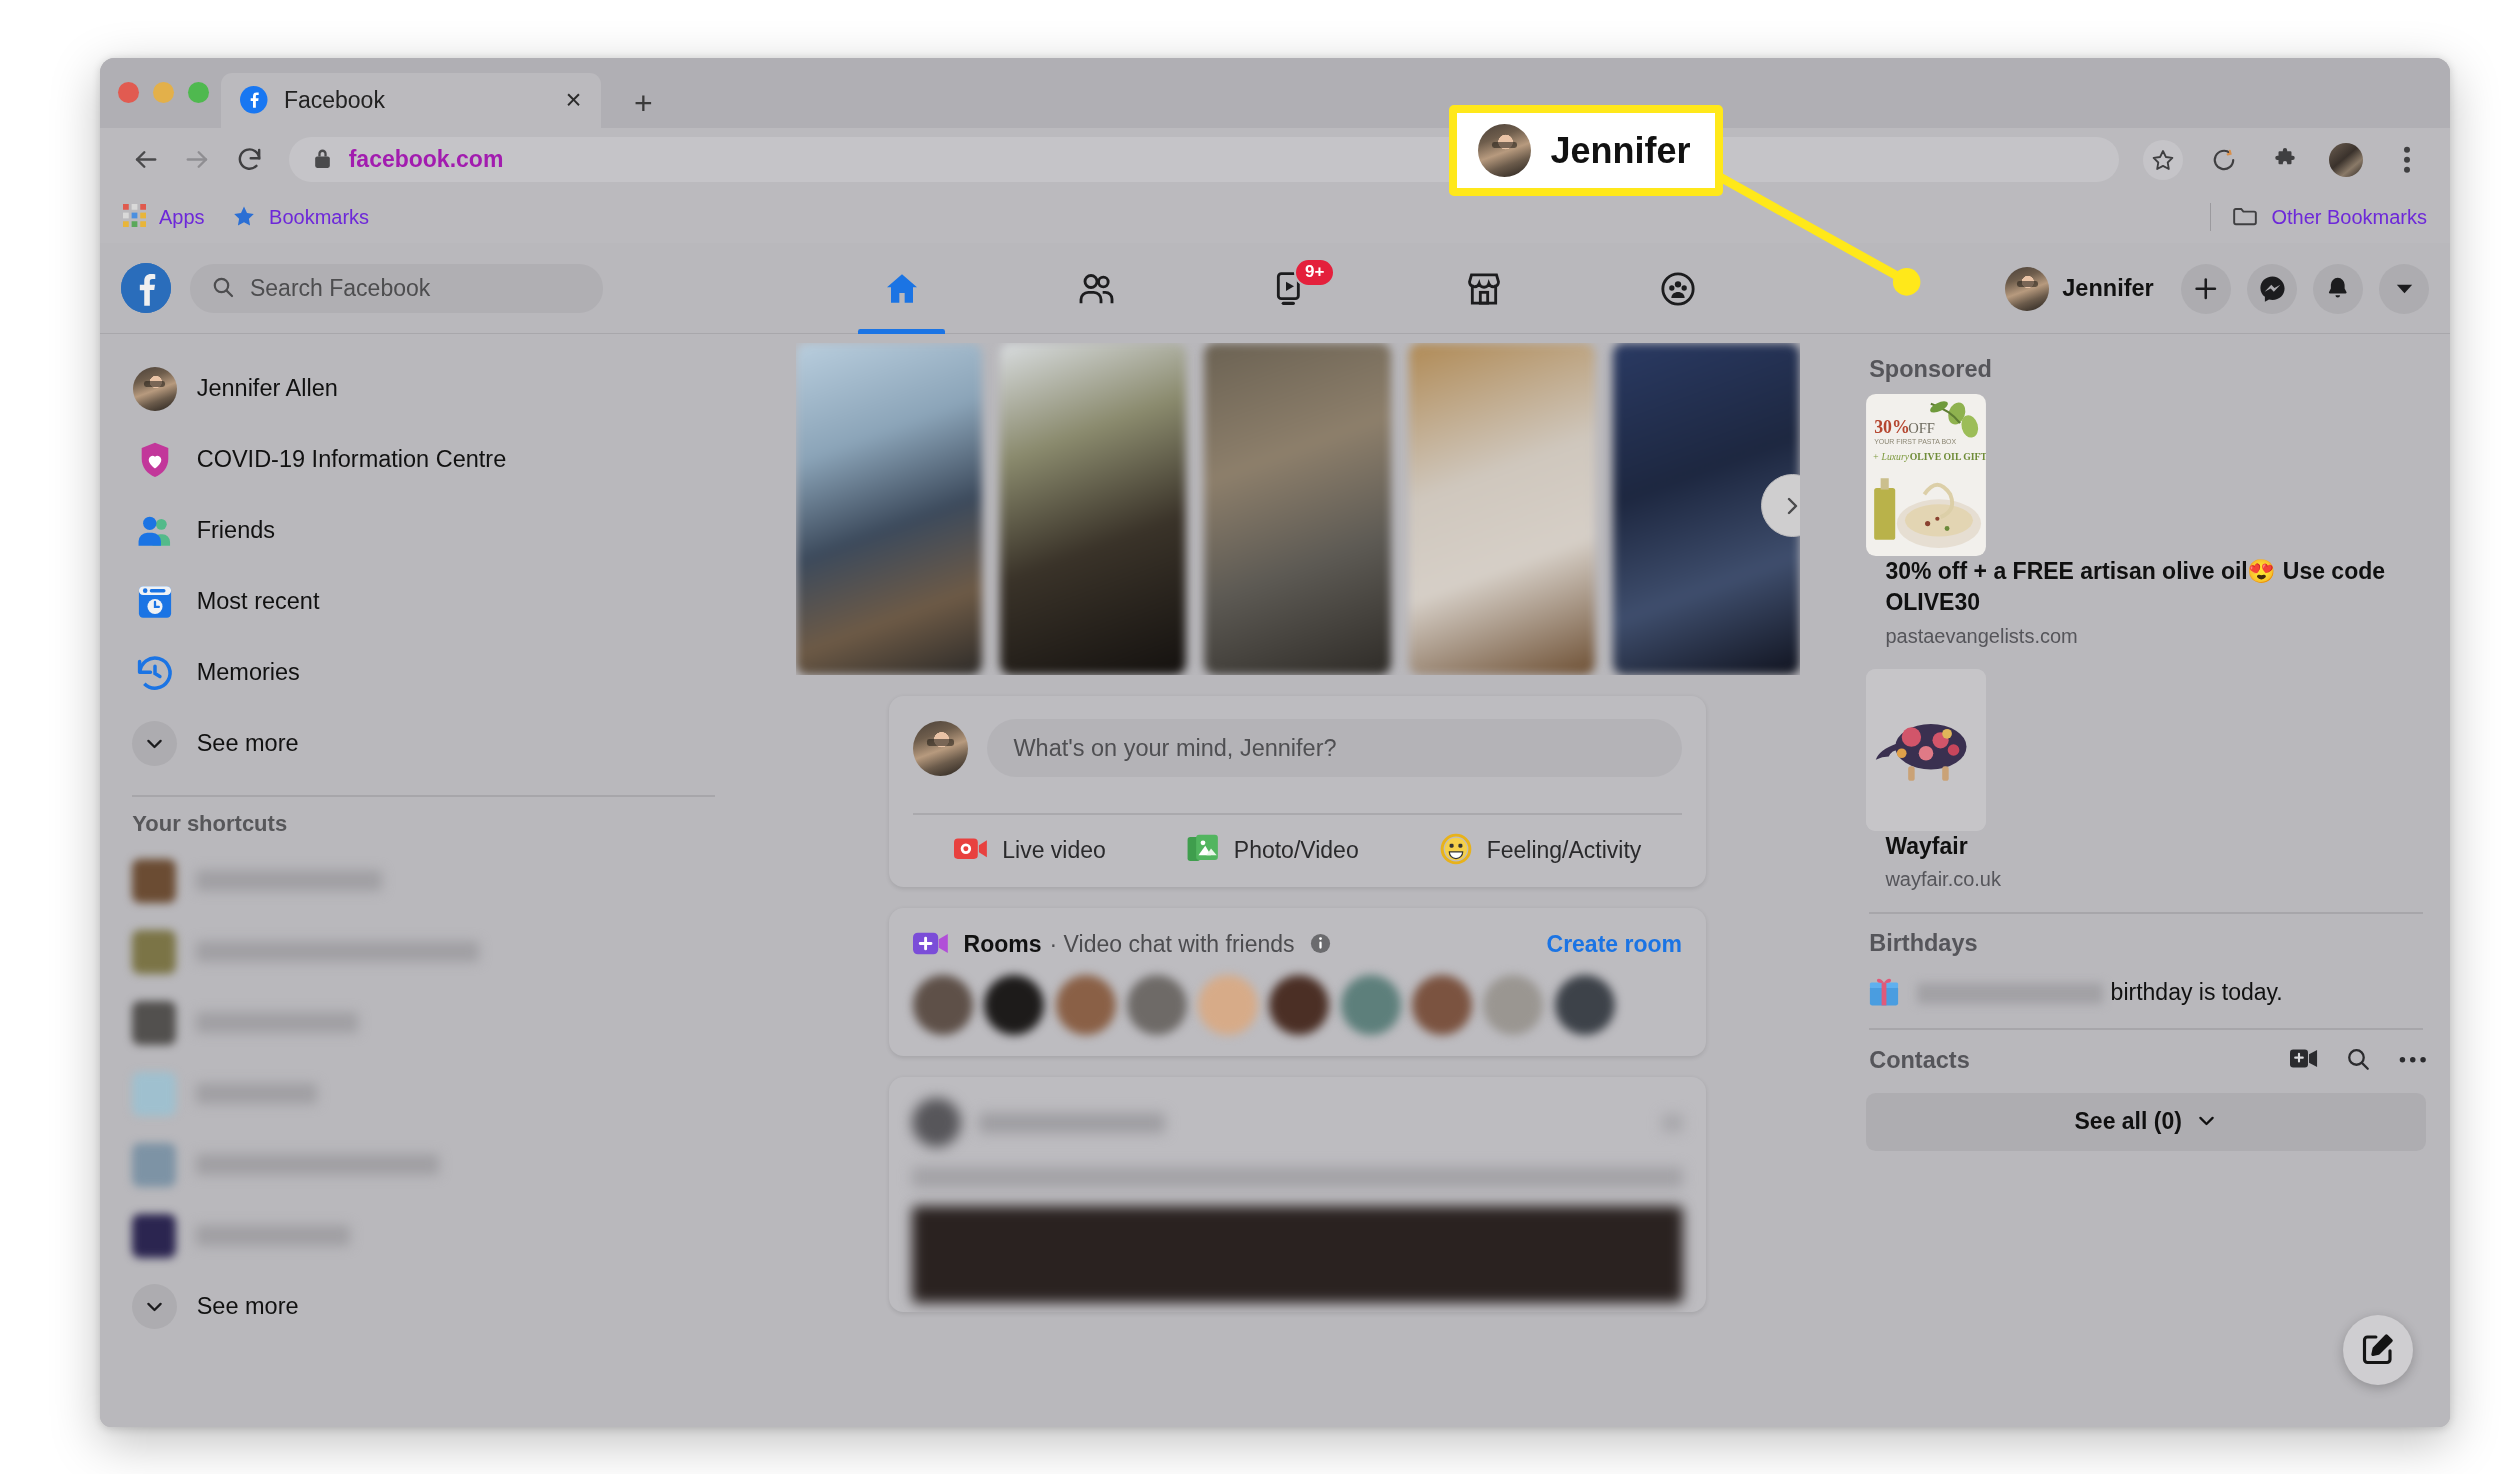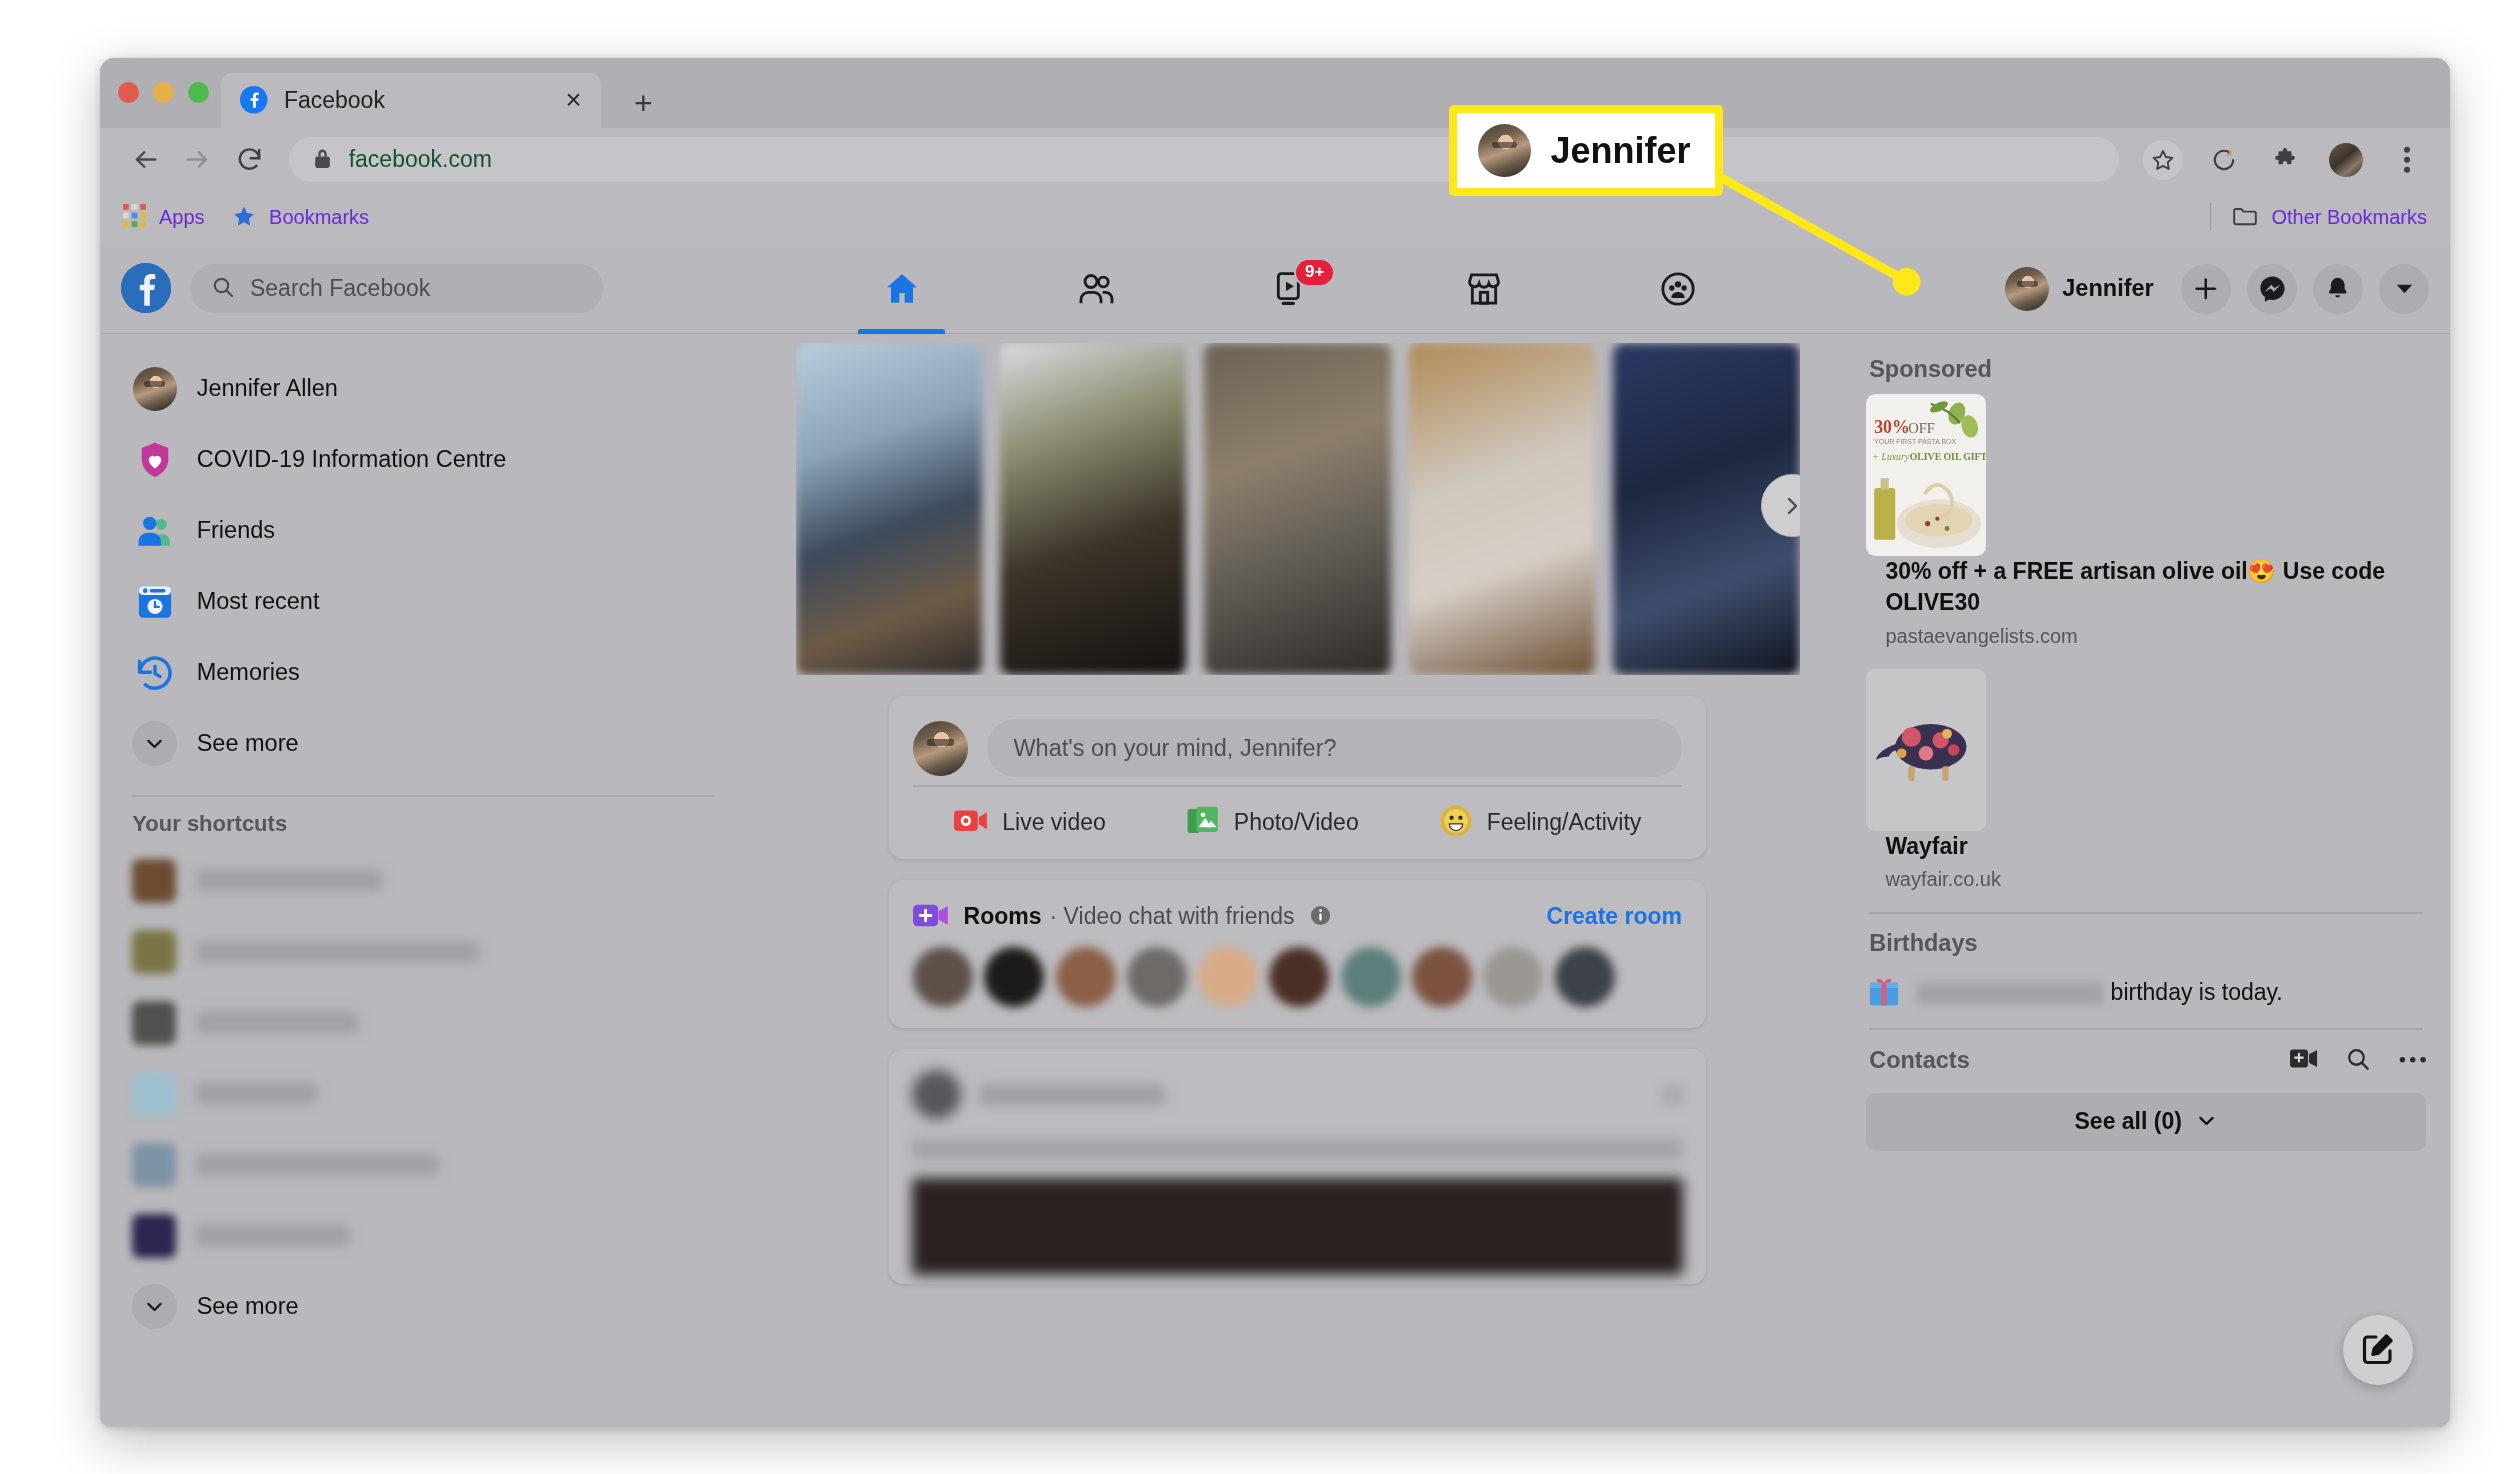--- a/index.html
+++ b/index.html
@@ -56,21 +56,21 @@
     position:absolute; left:0; top:70px; width:100%; height: 63px;
     background:#bbbabe; display:flex; align-items:center; padding: 0 23px;
   }
   .nav-btn { width:44px; height:44px; display:flex; align-items:center; justify-content:center; margin-right: 8px; }
   .omnibox {
     flex: 1 1 auto; height: 45px; margin: 0 13px 0 9.7px;
     background: #c5c4c8; border-radius: 23px;
     display:flex; align-items:center; padding: 0 23px;
   }
   .lock { margin-right: 16px; flex:0 0 auto; }
-  .url { font-size: 23px; color:#14532d; }
+  .url { font-size: 23px; color:#a21caf;font-weight:bold; }
   .tb-right { display:flex; align-items:center; gap: 21px; margin-left: 11.3px; }
   .tb-icon { width: 40px; height: 40px; display:flex; align-items:center; justify-content:center; }
   .star-pill { background:#c5c4c8; border-radius:50%; }
   .profile-pic-tb {
     width: 34px; height: 34px; border-radius: 50%;
     background: linear-gradient(140deg,#6d5f52 0%,#3a322c 45%,#8a7a68 70%,#2a2420 100%);
   }
 
   
   .bookmarks {
@@ -175,21 +175,21 @@
     position:absolute; right: -24px; top: 131px; width: 63px; height: 63px;
     border-radius:50%; background:#cfcecf; border:1.6px solid #bcbbbd;
     display:flex; align-items:center; justify-content:center;
   }
 
   .card {
     width: 817px; margin: 21px auto 0 auto;
     background:#bdbcc0; border-radius: 14.6px;
     box-shadow: 0 1.6px 4px rgba(0,0,0,.10);
   }
-  .composer-top { display:flex; align-items:center; padding: 23px 24px 8px 24px; }
+  .composer-top { display:flex; align-items:center; padding: 23px 24px 36px 24px; }
   .composer-input {
     flex:1 1 auto; height: 58px; margin-left: 19.4px;
     background:#b4b3b7; border-radius: 29px;
     display:flex; align-items:center; padding: 0 26px;
   }
   .composer-placeholder { font-size: 23.5px; color:#4f4f52; }
   .composer-div { height:1.6px; background:#aaa9ad; margin: 0 24px; }
   .composer-actions { display:flex; align-items:center; padding: 18px 24px 19.4px 24px; }
   .comp-action { display:flex; align-items:center; flex:1 1 auto; justify-content:center; }
   .comp-action-label { font-size: 23px; color:#2a2a2c; margin-left: 14.6px; font-weight:500; }

